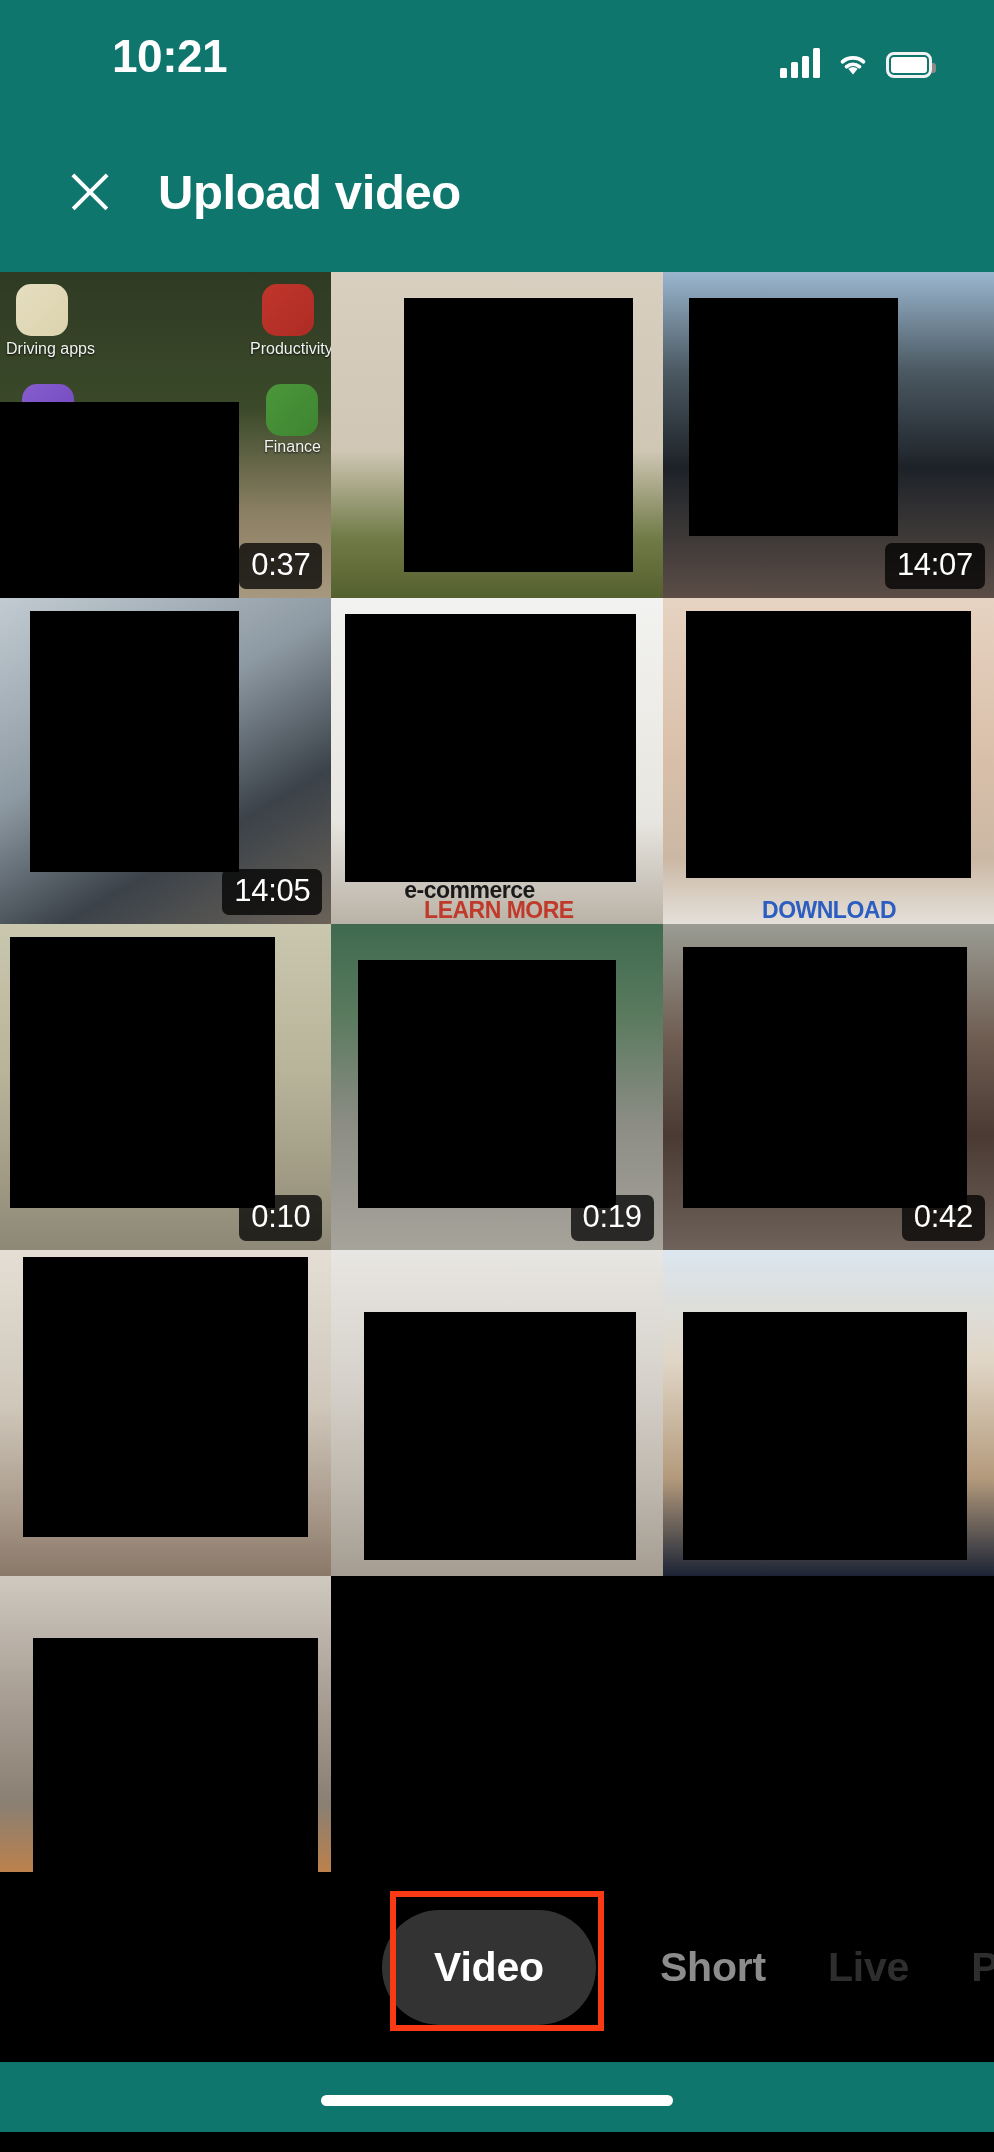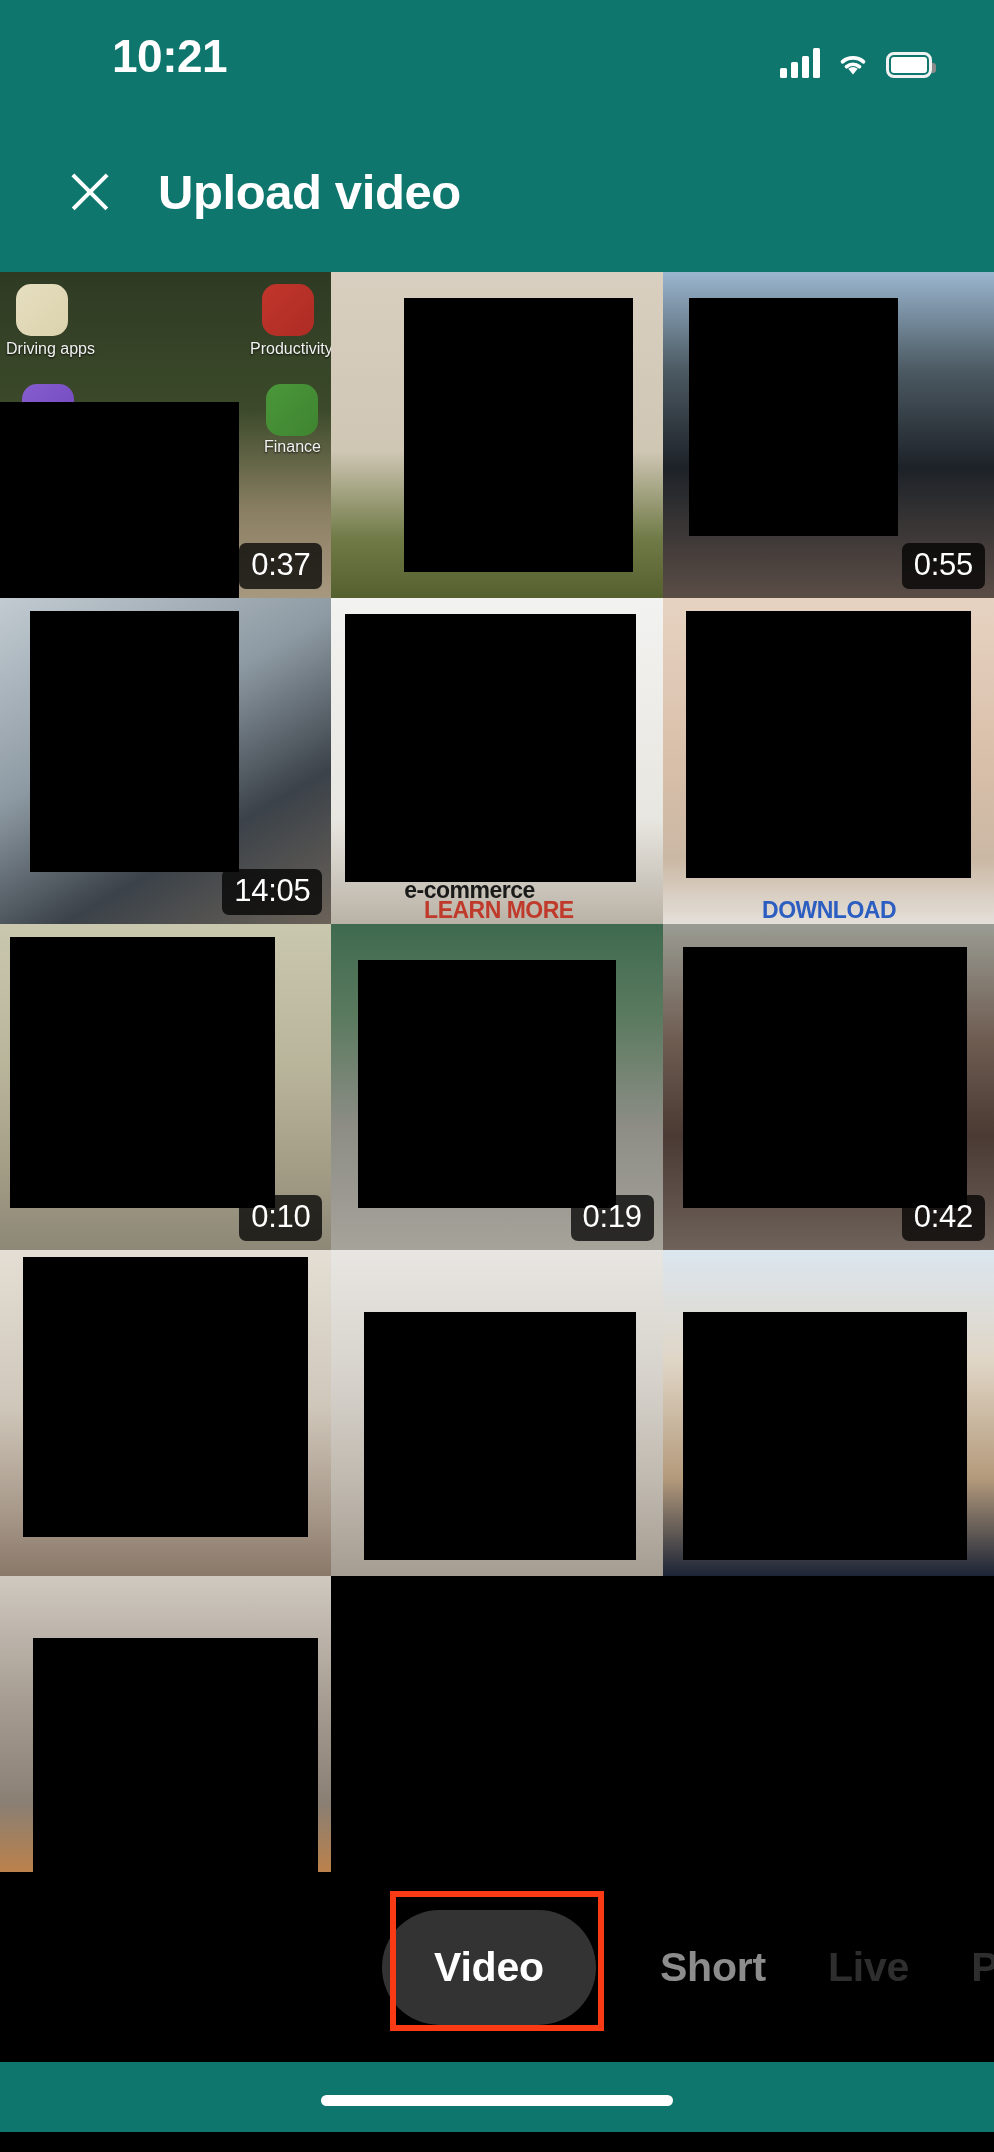--- a/index.html
+++ b/index.html
@@ -272,21 +272,21 @@
 
     <div class="cell">
       <div class="photo" style="background:linear-gradient(180deg,#d8cfc0 0%,#cfc6b4 55%,#6f7a46 82%,#55602f 100%);"></div>
       <div class="redact" style="left:22%;top:8%;width:69%;height:84%;"></div>
 
     </div>
 
     <div class="cell">
       <div class="photo" style="background:linear-gradient(180deg,#9ab6cf 0%,#4c5a63 30%,#1d2228 60%,#5b4d46 100%);"></div>
       <div class="redact" style="left:8%;top:8%;width:63%;height:73%;"></div>
-      <div class="dur">0:55</div>
+      <div class="dur">14:07</div>
     </div>
 
     <div class="cell">
       <div class="photo" style="background:linear-gradient(150deg,#c2cbd2 0%,#8e9aa3 40%,#3b4249 70%,#6b6258 100%);"></div>
       <div class="redact" style="left:9%;top:4%;width:63%;height:80%;"></div>
       <div class="dur">14:05</div>
     </div>
 
     <div class="cell">
       <div class="photo" style="background:linear-gradient(180deg,#f2f2f0 0%,#e8e6e0 68%,#b9b2a6 100%);"></div>

